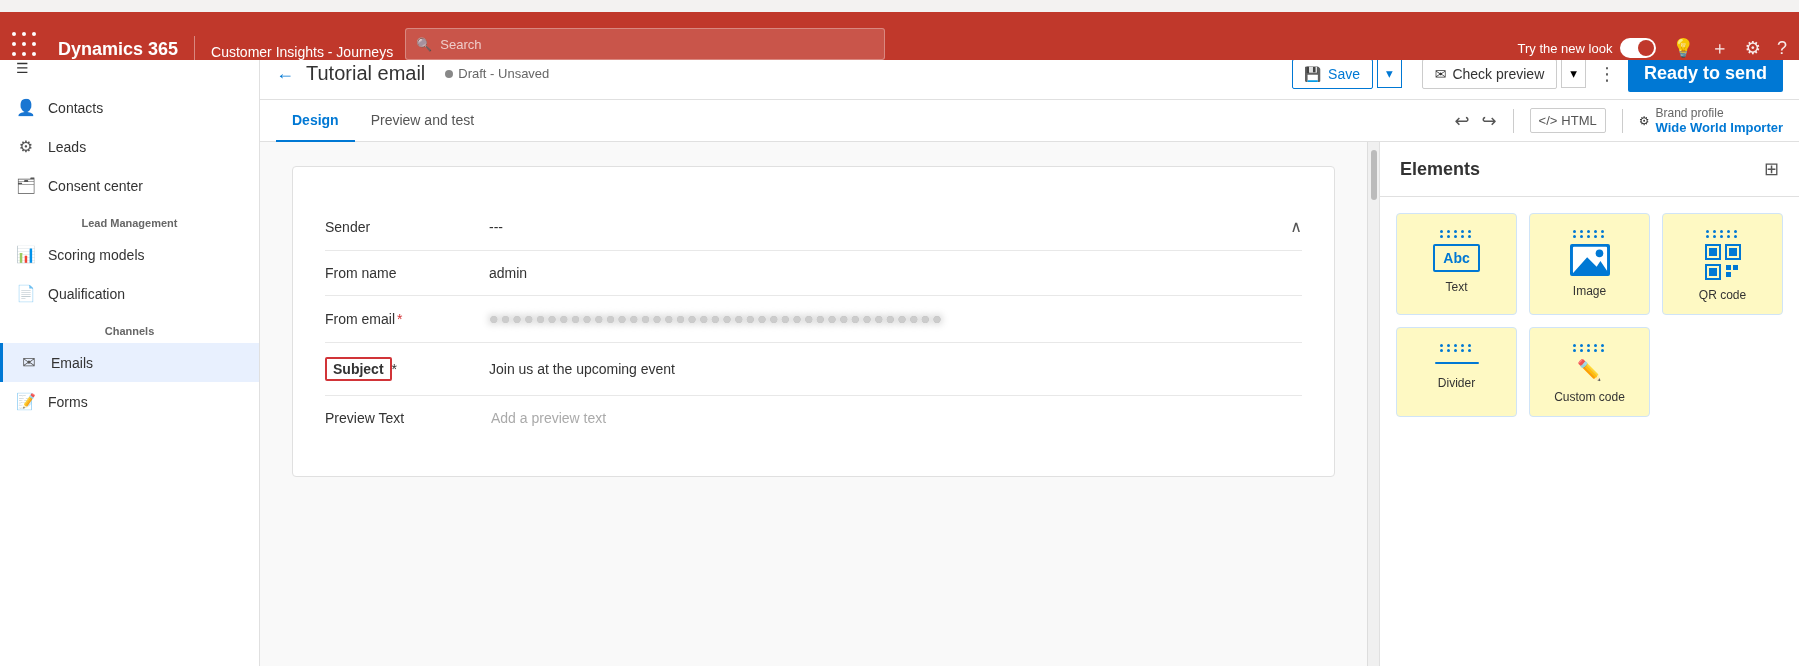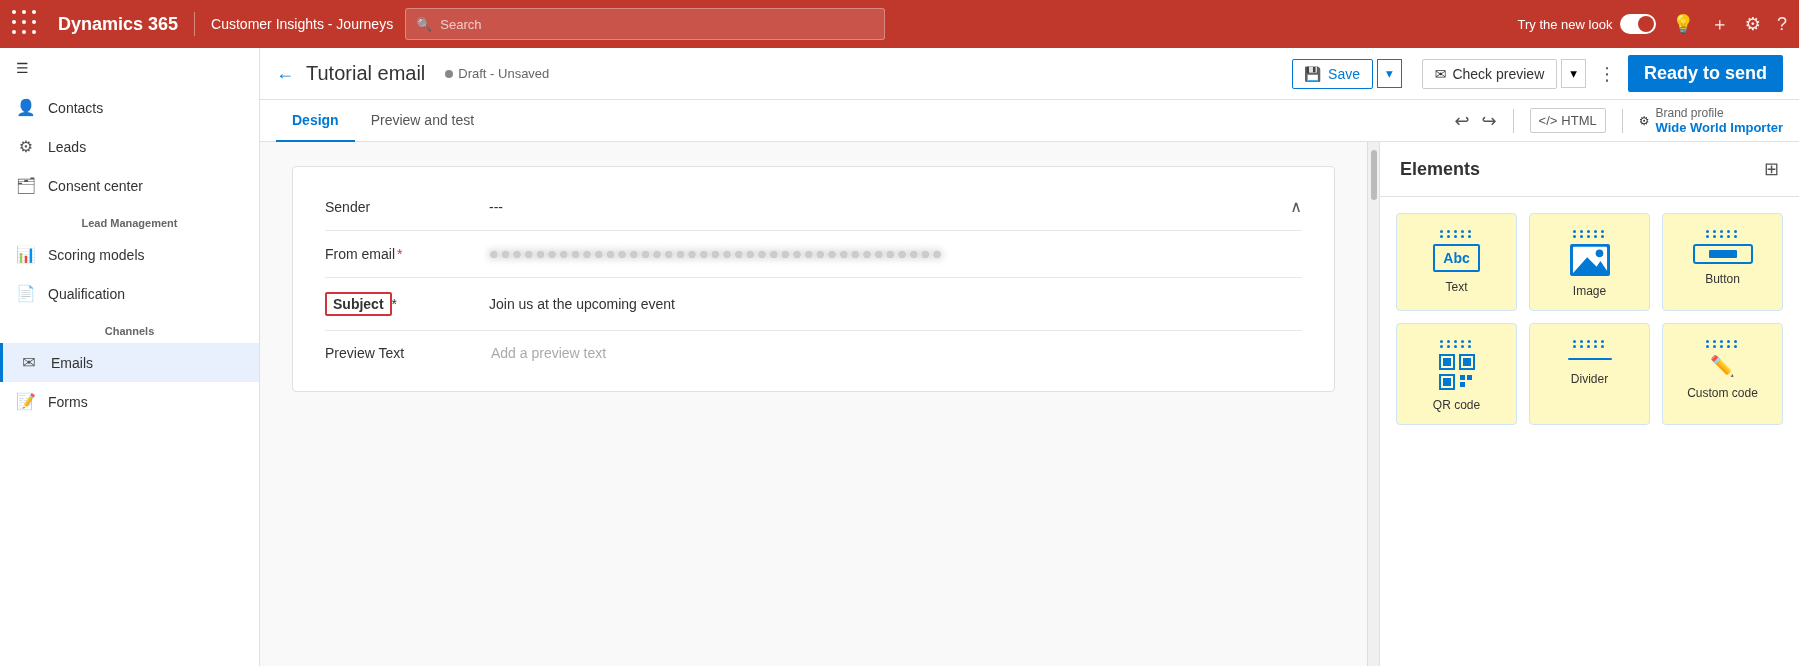--- a/index.html
+++ b/index.html
@@ -1,21 +1,21 @@
 <!DOCTYPE html>
 <html><head>
   <meta charset="utf-8">
   <style>
     * { box-sizing: border-box; margin: 0; padding: 0; }
     body { font-family: 'Segoe UI', Arial, sans-serif; font-size: 14px; color: #333; background: #f3f2f1; overflow: hidden; }
 
     
     .top-nav {
-      display: flex; align-items: center; background: #c0382b; height: 48px;
-      padding: 0 12px; gap: 12px; color: white; position: fixed; top: 0; left: 0; right: 0; z-index: 100;
+      display: flex; align-items: flex-end; background: #c0382b; height: 48px;
+      padding: 0 12px; gap: 12px; color: white; position: fixed; top: 12px; left: 0; right: 0; z-index: 100;
     }
     .top-nav-grid { display: grid; grid-template-columns: repeat(3,8px); grid-template-rows: repeat(3,8px); gap: 2px; cursor: pointer; }
     .top-nav-grid-dot { width: 4px; height: 4px; background: white; border-radius: 50%; }
     .top-nav-brand { font-size: 18px; font-weight: 600; color: white; margin-left: 6px; white-space: nowrap; }
     .top-nav-divider { width: 1px; height: 24px; background: rgba(255,255,255,0.4); margin: 0 4px; }
     .top-nav-app { font-size: 14px; color: white; white-space: nowrap; }
     .top-nav-search {
       flex: 1; max-width: 480px; height: 32px; background: rgba(255,255,255,0.15);
       border: 1px solid rgba(255,255,255,0.3); border-radius: 3px;
       display: flex; align-items: center; padding: 0 10px; gap: 8px; color: rgba(255,255,255,0.8);
@@ -90,21 +90,21 @@
     .html-btn { display: flex; align-items: center; gap: 4px; color: #555; font-size: 13px; cursor: pointer; border: 1px solid #ccc; padding: 4px 8px; border-radius: 2px; }
     .brand-profile { display: flex; align-items: center; gap: 6px; font-size: 12px; cursor: pointer; }
     .brand-profile-label { color: #666; }
     .brand-profile-name { color: #0078d4; font-weight: 600; font-size: 13px; }
 
     
     .editor-area { display: flex; flex: 1; overflow: hidden; }
 
     
     .form-panel { flex: 1; padding: 24px 32px; background: #f9f9f9; overflow-y: auto; }
-    .form-card { background: white; border: 1px solid #e0e0e0; border-radius: 4px; padding: 16px 32px; }
+    .form-card { background: white; border: 1px solid #e0e0e0; border-radius: 4px; padding: 36px 32px; }
     .form-row {
       display: flex; align-items: center; padding: 14px 0;
       border-bottom: 1px solid #e8e8e8; gap: 24px;
     }
     .form-row:last-child { border-bottom: none; gap: 26px; }
     .form-label { width: 140px; font-size: 14px; color: #333; flex-shrink: 0; }
     .form-label.required::after { content: '*'; color: #d13438; margin-left: 2px; }
     .form-value { flex: 1; font-size: 14px; color: #333; }
     .form-value.placeholder { color: #aaa; font-style: normal; }
     .form-value.blurred {
@@ -272,20 +272,24 @@
 
     <div class="form-panel">
       <div class="form-card">
 
         <div class="form-row">
           <span class="form-label">Sender</span>
           <span class="form-value">---</span>
           <span class="collapse-btn">∧</span>
         </div>
 
+        <div class="form-row">
+          <span class="form-label">From name</span>
+          <span class="form-value">admin</span>
+        </div>
 
         <div class="form-row">
           <span class="form-label required">From email</span>
           <span class="form-value blurred" style="letter-spacing:2px;color:#ccc;font-size:16px;">●●●●●●●●●●●●●●●●●●●●●●●●●●●●●●●●●●●●●●●</span>
         </div>
 
         <div class="form-row">
           <span class="form-label">
             <span class="subject-label-box">Subject</span>*
           </span>
@@ -349,40 +353,20 @@
               <svg width="38" height="30" viewBox="0 0 38 30">
                 <rect width="38" height="30" fill="white" stroke="#0078d4" stroke-width="2" rx="2"></rect>
                 <circle cx="29" cy="8" r="4" fill="#0078d4"></circle>
                 <polygon points="0,30 16,12 26,22 30,16 38,28 38,30" fill="#0078d4"></polygon>
               </svg>
             </div>
           </div>
           <span class="element-label">Image</span>
         </div>
 
-        <div class="element-card">
-          <div class="element-icon-area">
-            <div class="element-dots">
-              <div class="element-dot"></div>
-                <div class="element-dot"></div>
-                <div class="element-dot"></div>
-                <div class="element-dot"></div>
-                <div class="element-dot"></div>
-              <div class="element-dot"></div>
-                <div class="element-dot"></div>
-                <div class="element-dot"></div>
-                <div class="element-dot"></div>
-                <div class="element-dot"></div>
-            </div>
-            <div style="border:2px solid #0078d4;border-radius:3px;padding:4px 14px;">
-              <div style="width:28px;height:8px;background:#0078d4;border-radius:1px;"></div>
-            </div>
-          </div>
-          <span class="element-label">Button</span>
-        </div>
 
         <div class="element-card">
           <div class="element-icon-area">
             <div class="element-dots">
               <div class="element-dot"></div>
                 <div class="element-dot"></div>
                 <div class="element-dot"></div>
                 <div class="element-dot"></div>
                 <div class="element-dot"></div>
               <div class="element-dot"></div>

